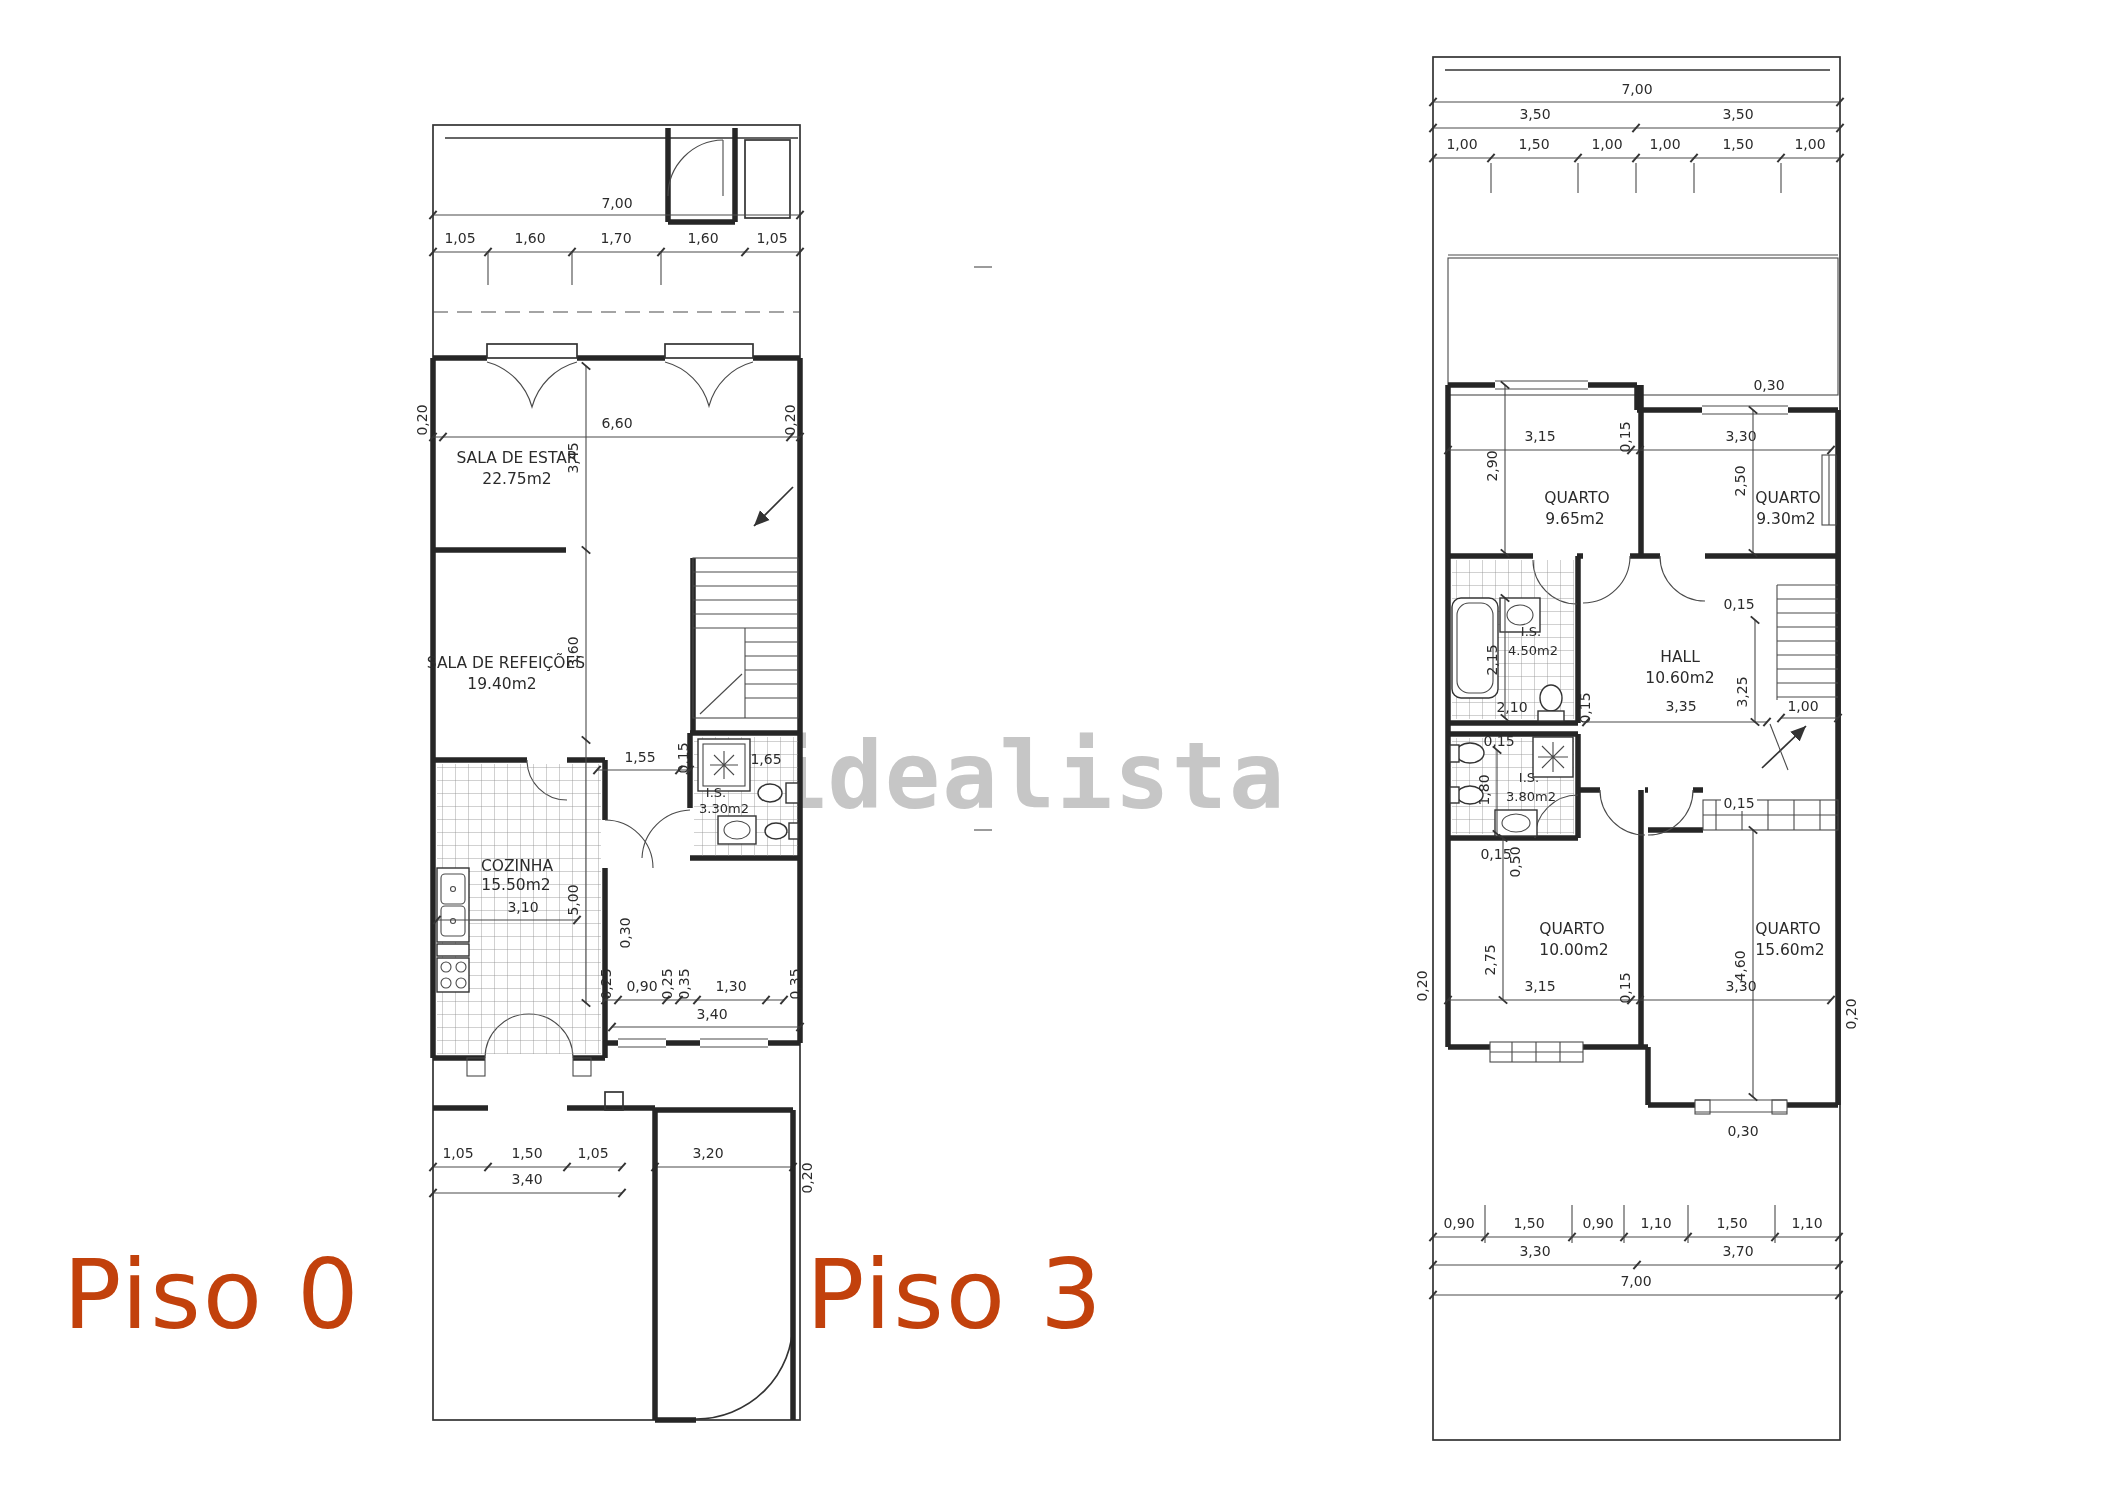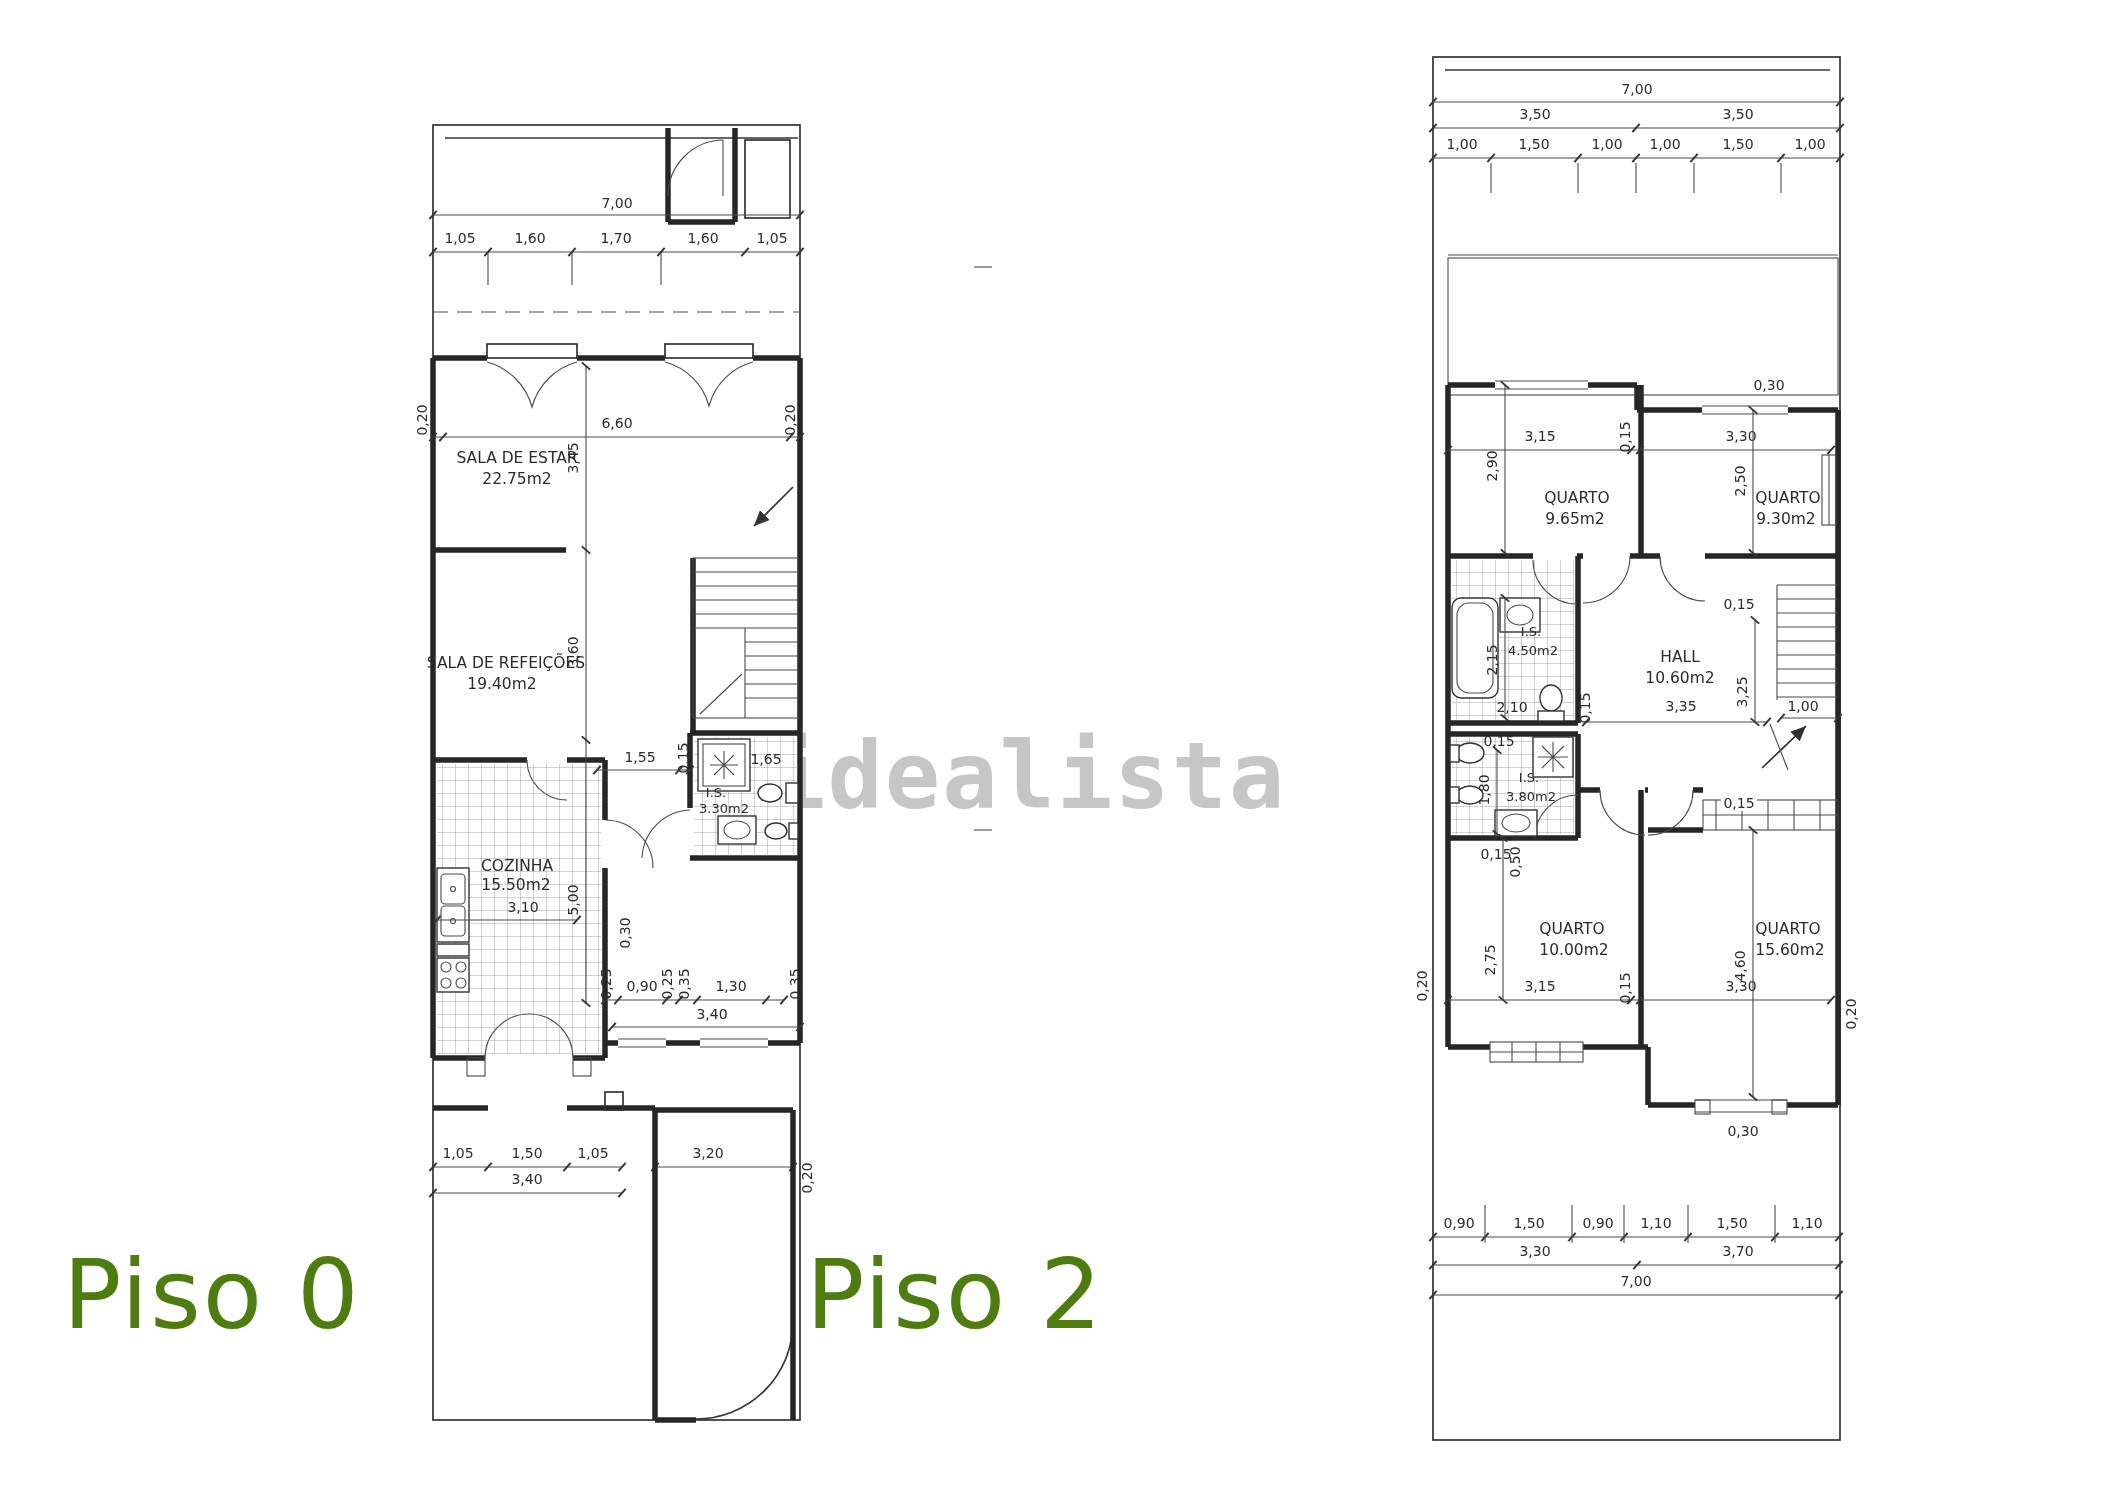--- a/index.html
+++ b/index.html
@@ -3,21 +3,21 @@
 <meta charset="utf-8">
 <style>
   html,body{margin:0;padding:0;background:#fff;}
   #canvas{position:relative;width:2114px;height:1510px;background:#ffffff;overflow:hidden;
           font-family:"DejaVu Sans",sans-serif;}
   #watermark{position:absolute;left:770px;top:723px;z-index:1;
              font-family:"DejaVu Sans Mono",monospace;font-weight:bold;
              font-size:92px;letter-spacing:2px;color:#c6c6c6;user-select:none;}
   #plansvg{position:absolute;left:0;top:0;z-index:2;}
   .floor-title{position:absolute;z-index:3;font-family:"DejaVu Sans",sans-serif;
-               font-size:97px;font-weight:500;color:#4d7c0f;letter-spacing:2px;}
+               font-size:97px;font-weight:500;color:#c2410c;letter-spacing:2px;}
   #title0{left:63px;top:1238px;}
   #title1{left:806px;top:1238px;}
   
   .wall{stroke:#262626;stroke-width:5.5;fill:none;}
   .thin{stroke:#333;stroke-width:1.7;fill:none;}
   .xthin{stroke:#4a4a4a;stroke-width:1.1;fill:none;}
   .dim{stroke:#4a4a4a;stroke-width:1.1;fill:none;}
   .dash{stroke-dasharray:15 9;}
   .fix{stroke:#333;stroke-width:1.4;fill:#fff;}
   text{fill:#2b2b2b;}
@@ -363,14 +363,14 @@
         <text class="rm" x="1680" y="683">10.60m2</text>
         <text class="rm" x="1572" y="934">QUARTO</text>
         <text class="rm" x="1574" y="955">10.00m2</text>
         <text class="rm" x="1788" y="934">QUARTO</text>
         <text class="rm" x="1790" y="955">15.60m2</text>
       </g>
     </g>
   </svg>
 
   <div id="title0" class="floor-title">Piso 0</div>
-  <div id="title1" class="floor-title">Piso 2</div>
+  <div id="title1" class="floor-title">Piso 3</div>
 </div>
 
 </body></html>

